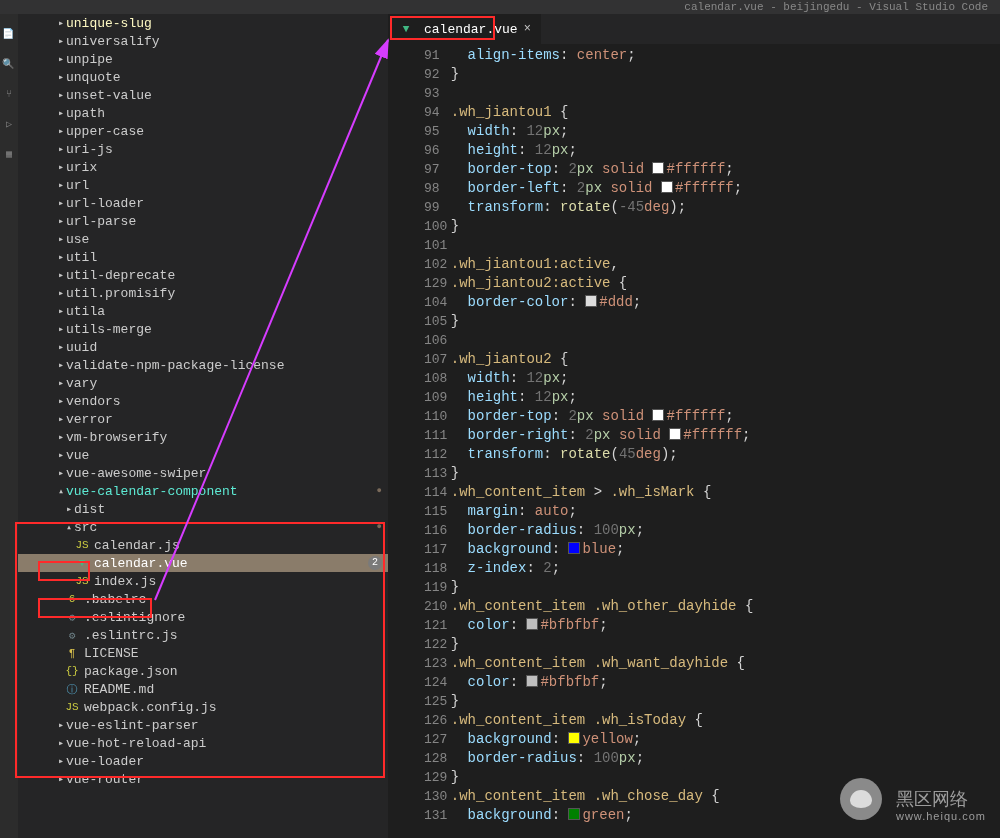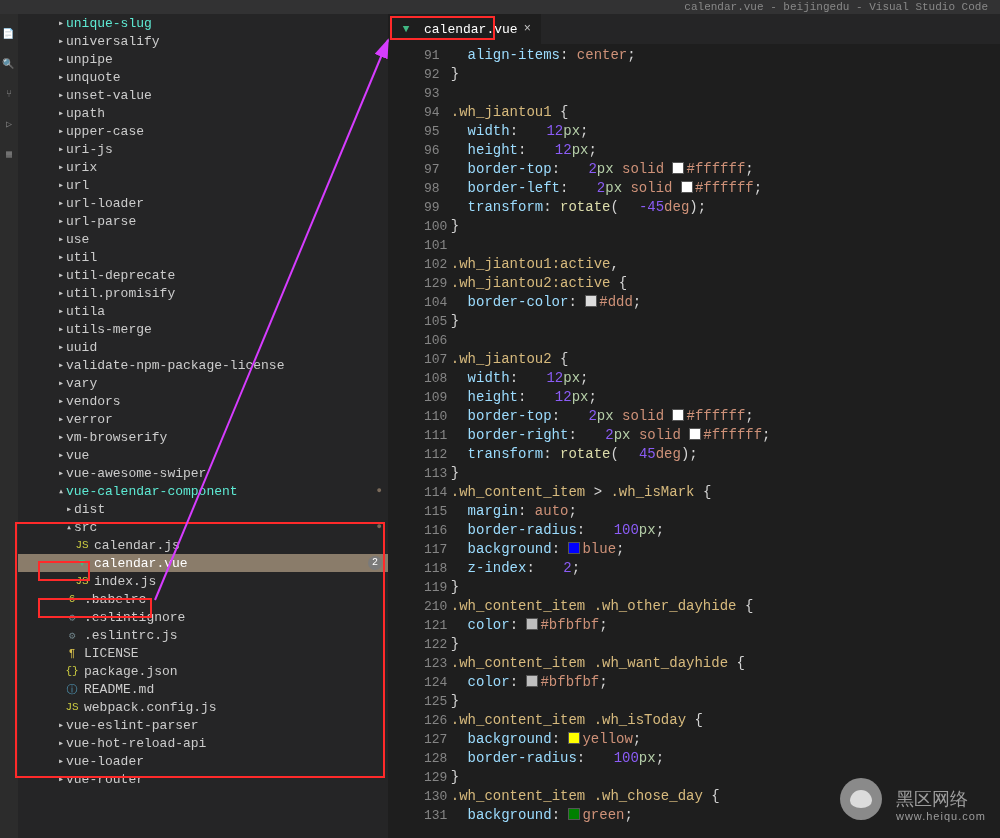--- a/index.html
+++ b/index.html
@@ -138,21 +138,21 @@
 .code {
   padding-top: 2px;
   line-height: 19px;
   font-size: 14px;
   white-space: pre;
 }
 .code div { height: 19px; }
 .tk-sel { color: #d7ba7d; }
 .tk-prop { color: #9cdcfe; }
 .tk-punc { color: #d4d4d4; }
-.tk-num { color: #8b5cf6; margin-left: 20px; }
+.tk-num { color: #737373; }
 .tk-unit { color: #b5cea8; }
 .tk-val { color: #ce9178; }
 .tk-func { color: #dcdcaa; }
 .tk-deg { color: #ce9178; }
 .color-swatch {
   display: inline-block;
   width: 12px; height: 12px;
   border: 1px solid #555;
   vertical-align: -1px;
   margin-right: 2px;
@@ -207,21 +207,21 @@
   <div class="activity-icon">🔍</div>
   <div class="activity-icon">⑂</div>
   <div class="activity-icon">▷</div>
   <div class="activity-icon">▦</div>
 </div>
 
 <div class="sidebar">
   <div class="file-tree" id="file-tree">
       <div class="file-row" style="padding-left: 38px;">
         <span class="chev">▸</span>
-        <span style="color:#5eead4;">unique-slug</span>
+        <span style="color:#fef9c3;">unique-slug</span>
       </div>
       <div class="file-row" style="padding-left: 38px;">
         <span class="chev">▸</span>
         <span style="">universalify</span>
       </div>
       <div class="file-row" style="padding-left: 38px;">
         <span class="chev">▸</span>
         <span style="">unpipe</span>
       </div>
       <div class="file-row" style="padding-left: 38px;">

